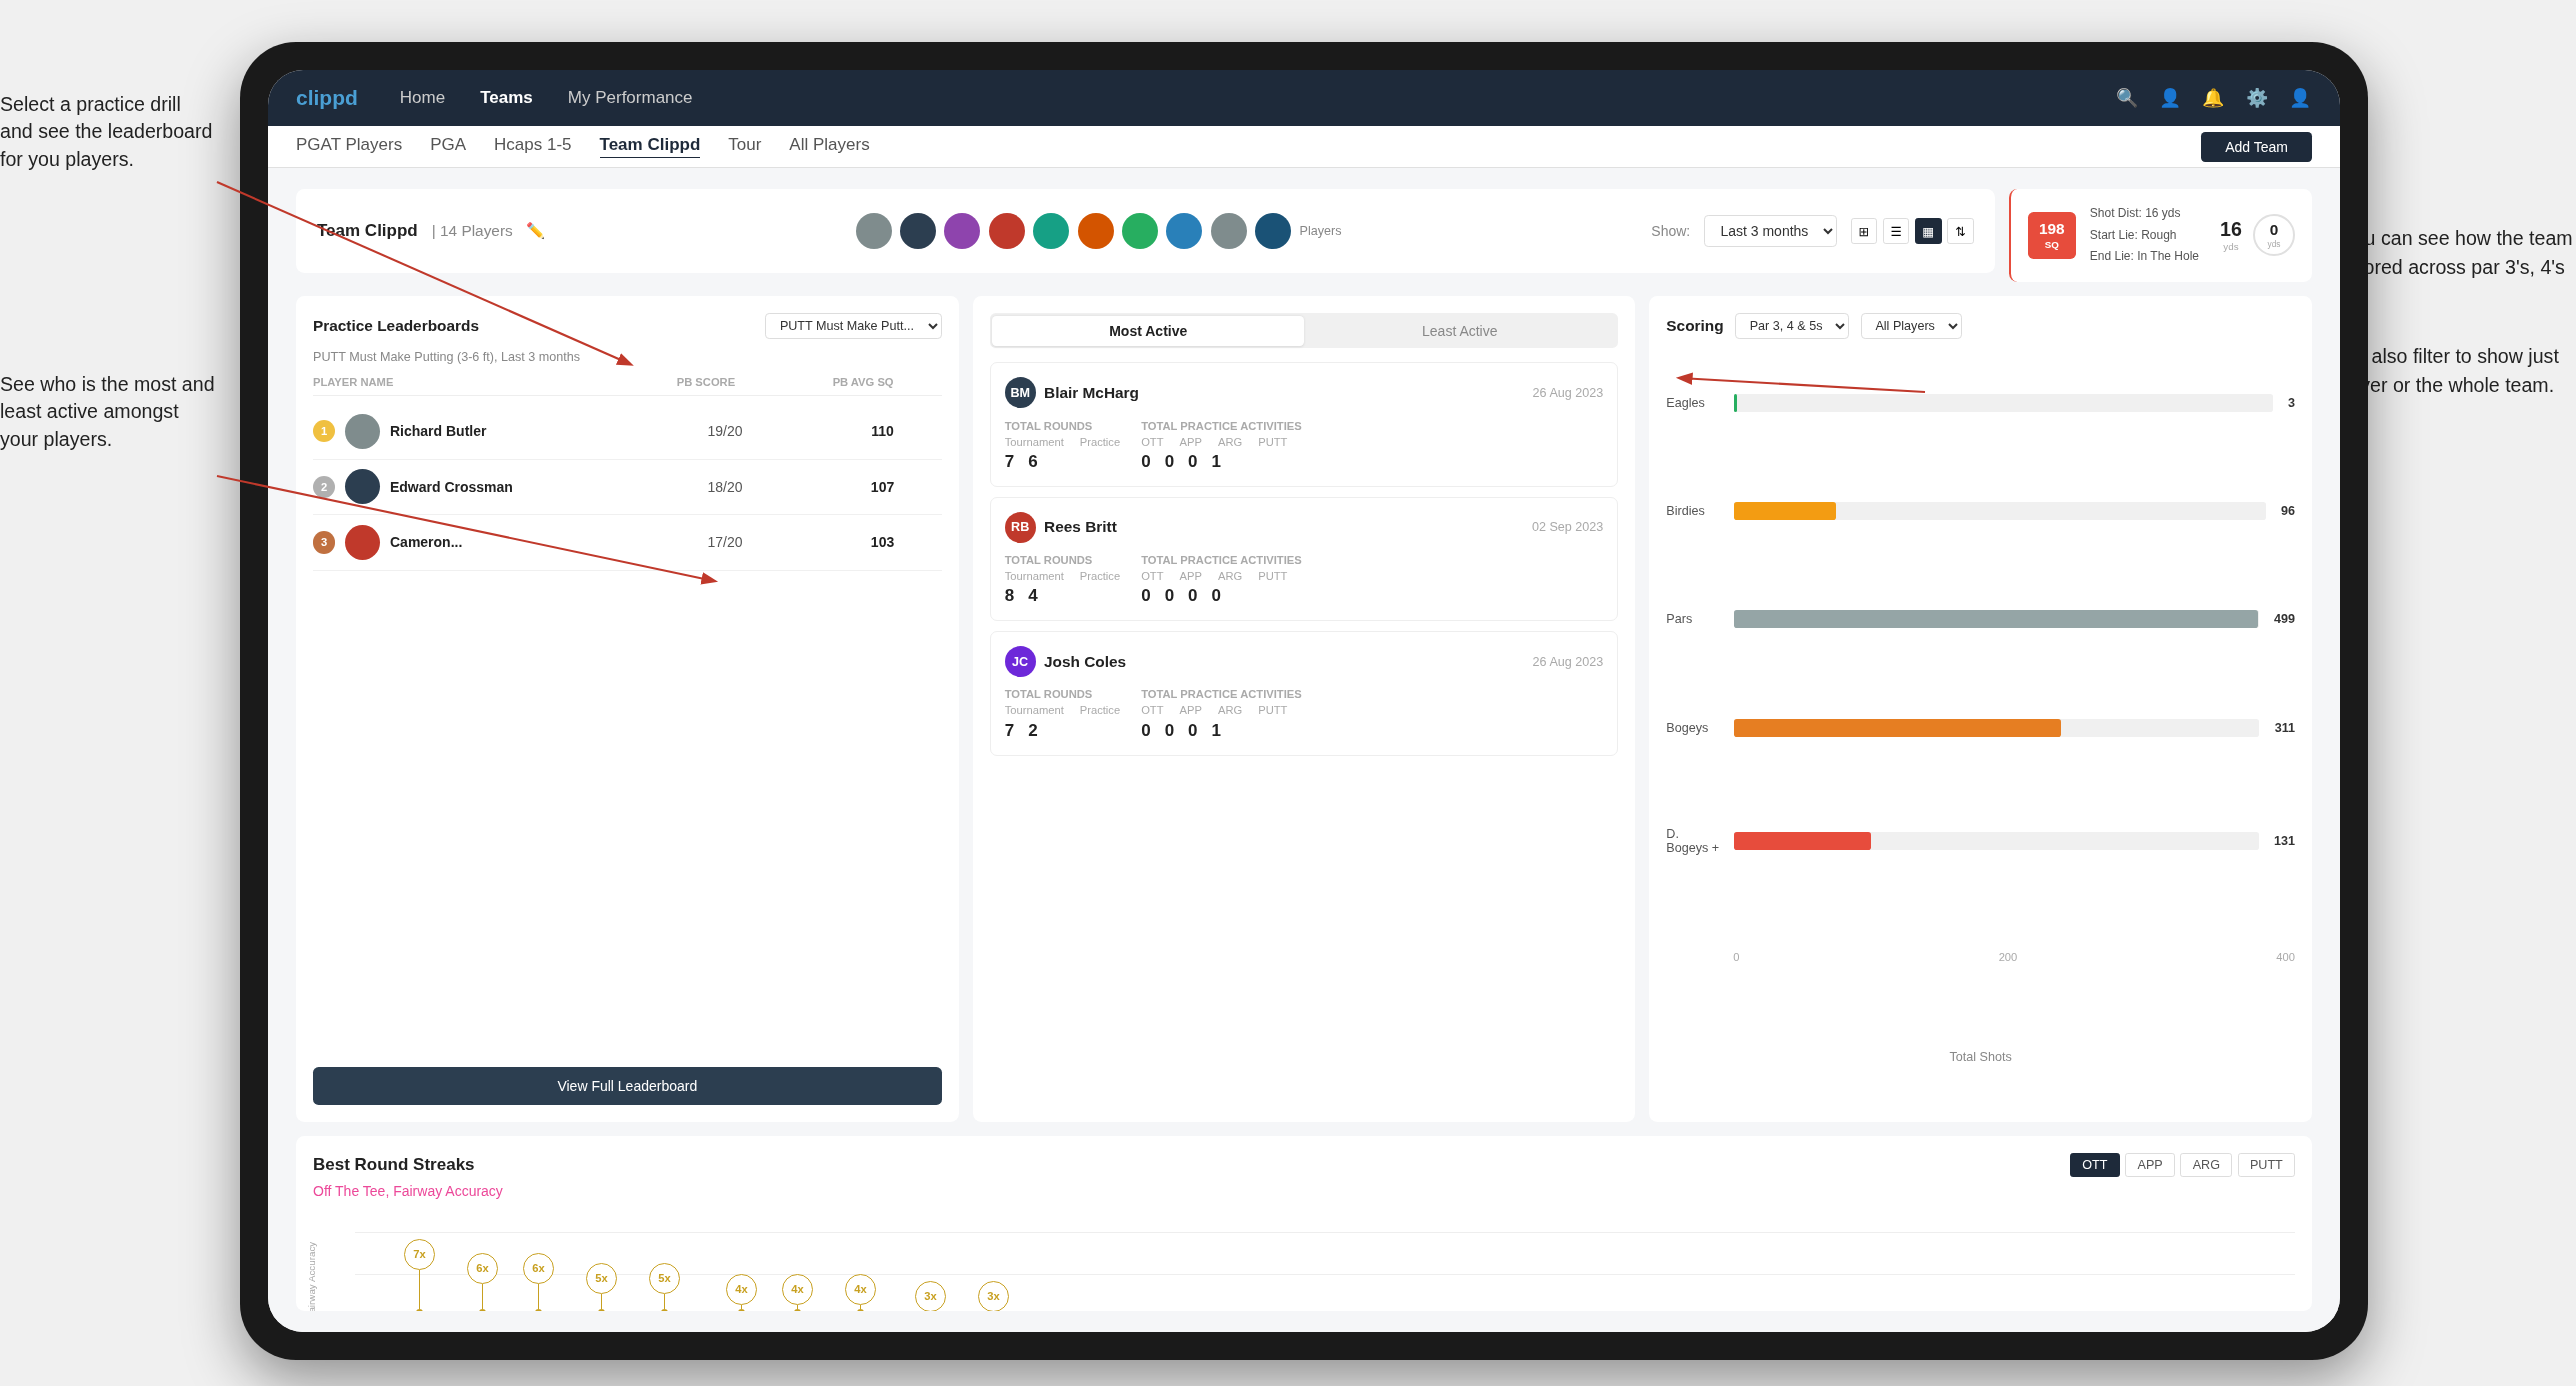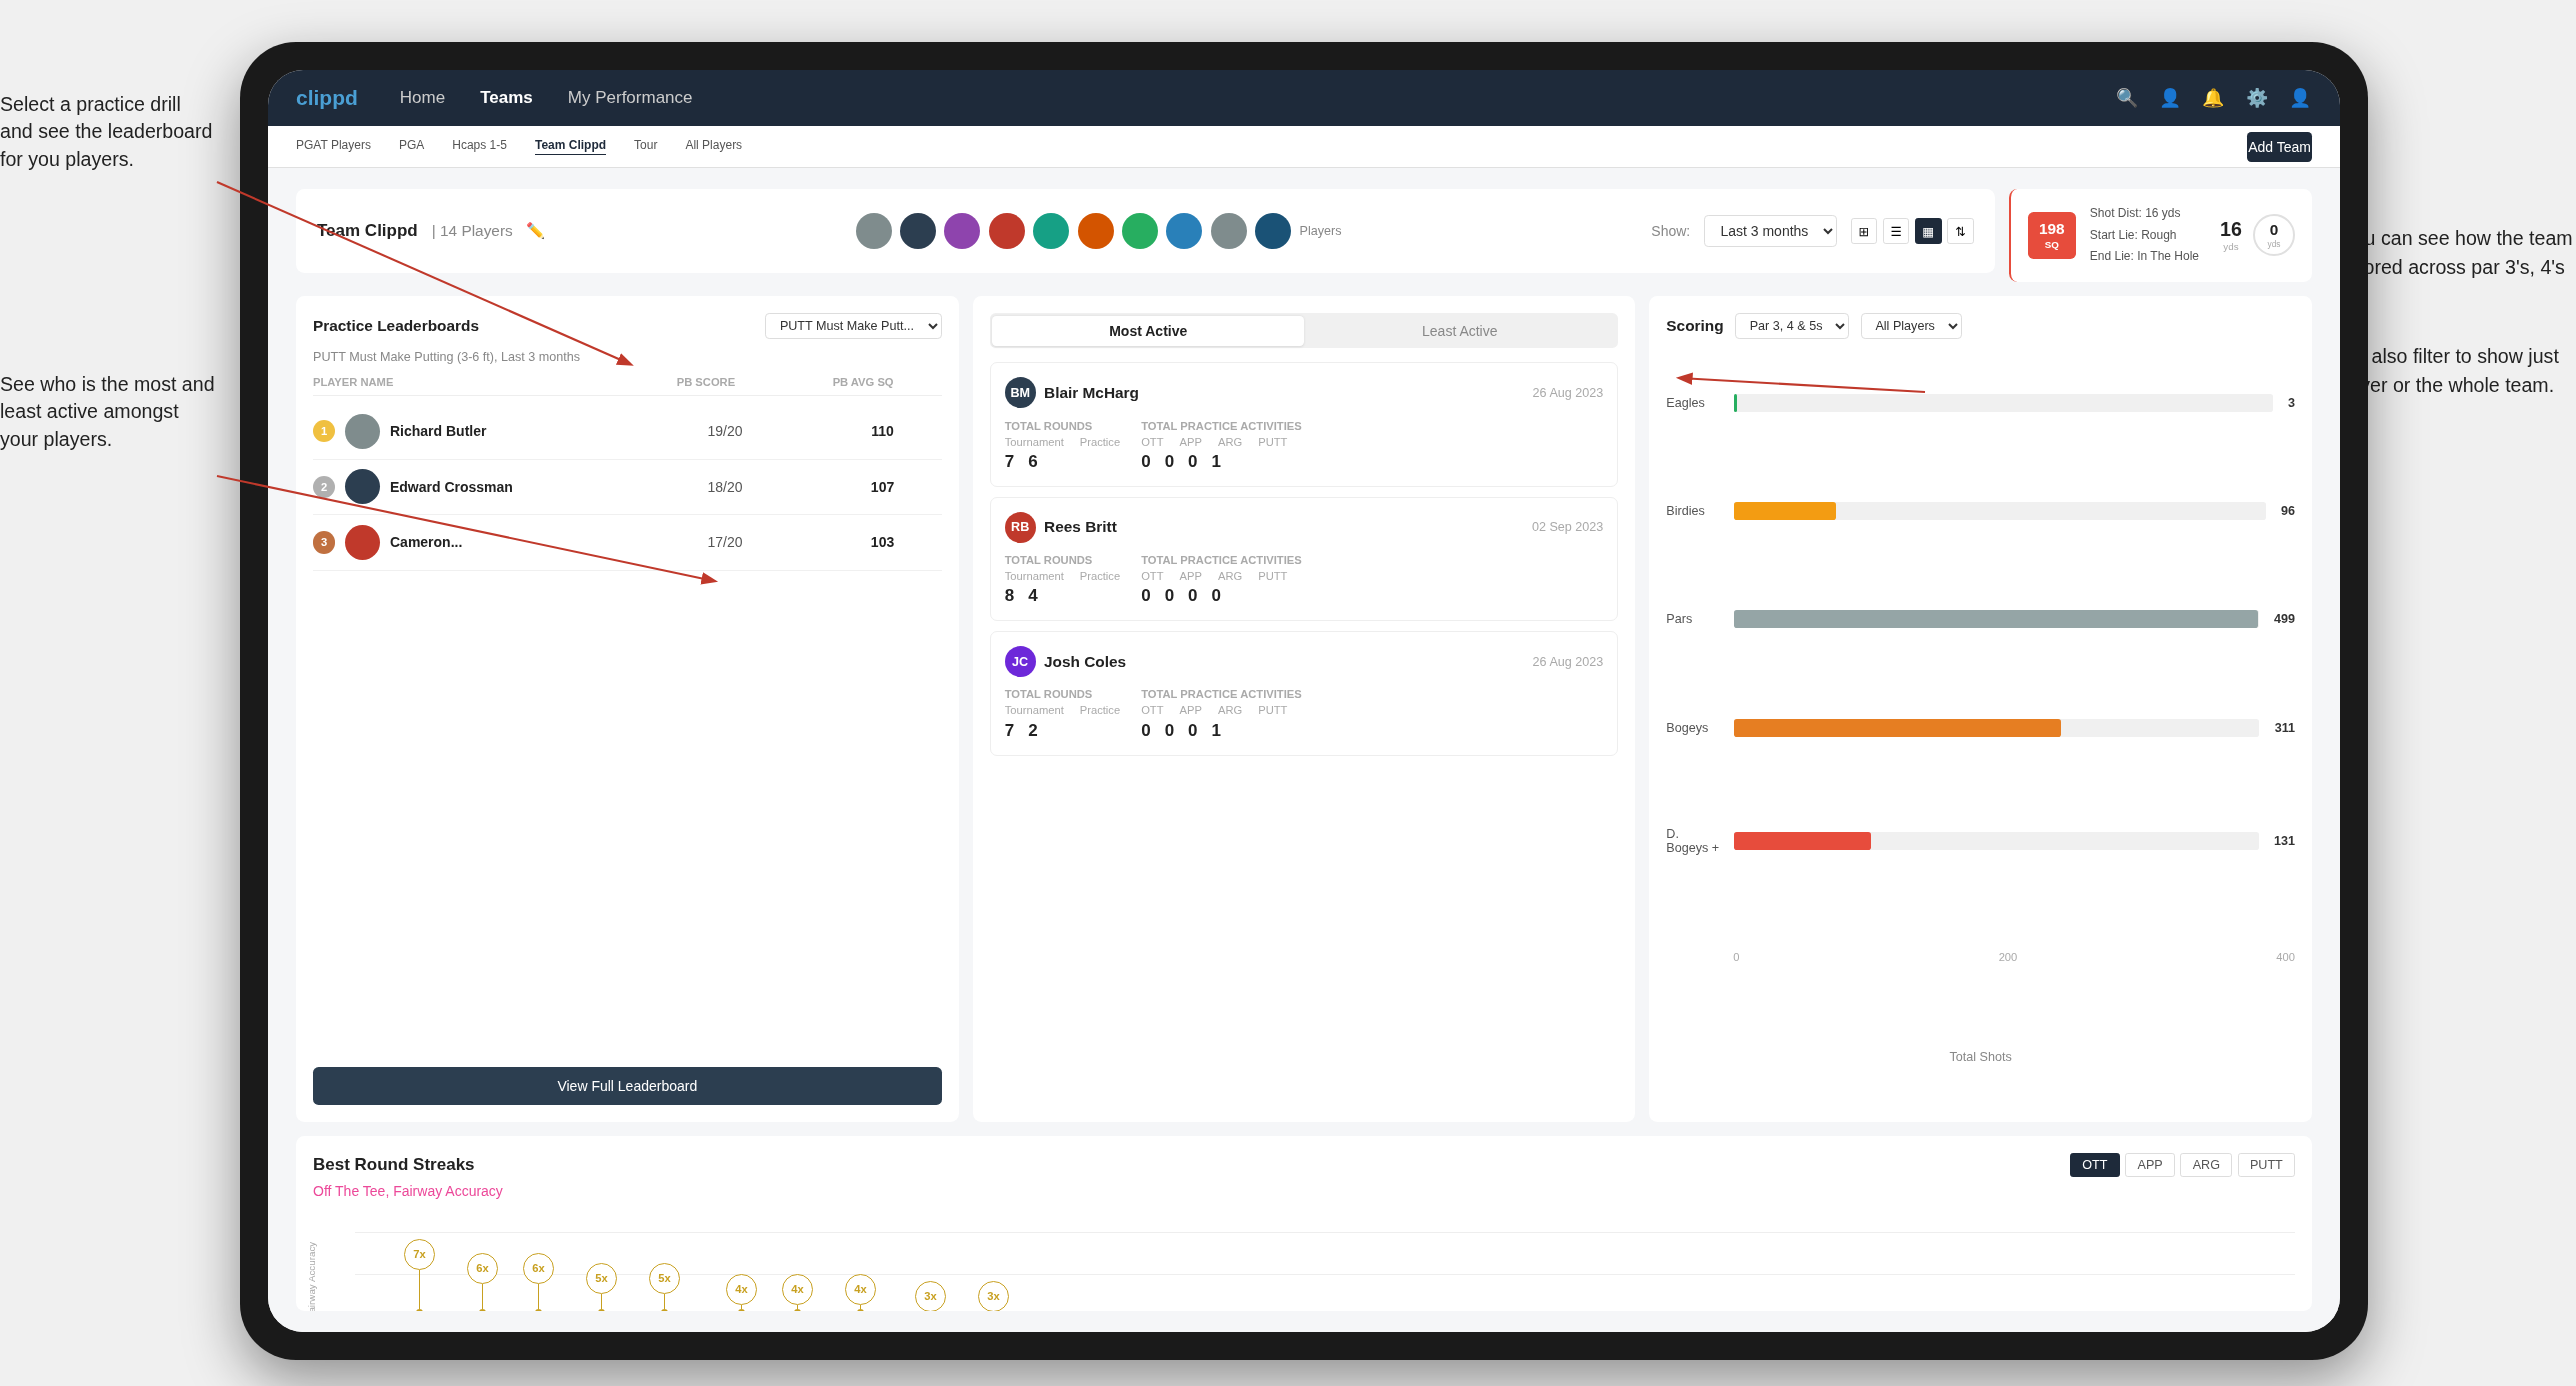--- a/index.html
+++ b/index.html
@@ -136,37 +136,37 @@
     }
 
     .sub-nav-links {
       display: flex;
       gap: 28px;
       flex: 1;
     }
 
     .sub-nav-link {
       color: #555;
-      font-size: 12px;
+      font-size: 17px;
       cursor: pointer;
       padding-bottom: 2.8px;
     }
 
     .sub-nav-link.active {
       color: #1e2a3a;
       font-weight: 600;
       border-bottom: 1.4px solid #1e2a3a;
     }
 
     .add-team-btn {
       background: #1e2a3a;
       color: #fff;
       border: none;
       border-radius: 4.2px;
-      padding: 7px 1px;
+      padding: 7px 24px;
       font-size: 14px;
       cursor: pointer;
     }
 
     
     .main-content {
       flex: 1;
       overflow: hidden;
       background: #f5f6f8;
       padding: 21px 28px;

